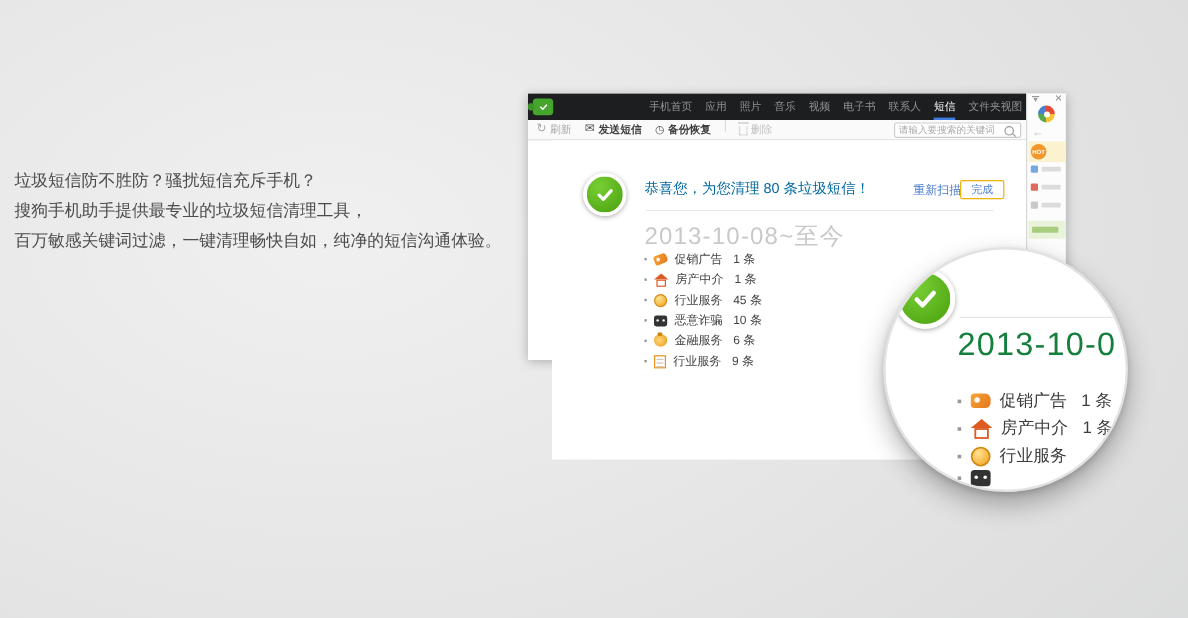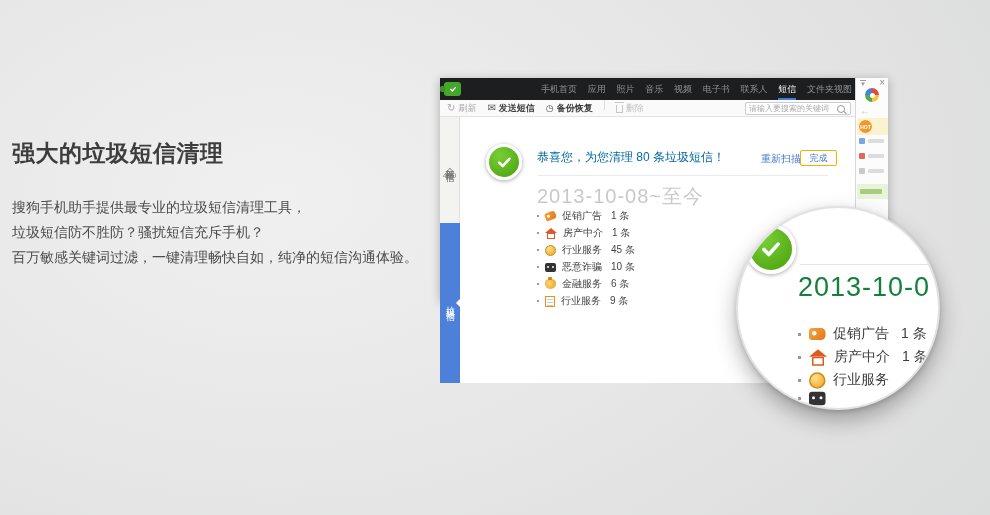--- a/index.html
+++ b/index.html
@@ -129,23 +129,22 @@
   .lrow .ic{transform:scale(1.5);transform-origin:left center;margin-right:5px;}
   .lr1{top:117px}.lr2{top:140px}.lr3{top:163px}.lr4{top:186px}
   .lcount{margin-left:4px;}
 </style>
 </head>
 <body>
 
 <div class="canvas">
 
   <section class="marketing">
-    <h1>强大的垃圾短信清理</h1>
+    <p>垃圾短信防不胜防？骚扰短信充斥手机？</p>
     <p>搜狗手机助手提供最专业的垃圾短信清理工具，</p>
-    <p>垃圾短信防不胜防？骚扰短信充斥手机？</p>
     <p>百万敏感关键词过滤，一键清理畅快自如，纯净的短信沟通体验。</p>
   </section>
 
   <div class="window">
 
     <div class="header">
       <span class="logo">
         <svg viewBox="0 0 24 24">
             <path d="M5 13l5 5 9-10" fill="none" stroke="#fff" stroke-width="4" stroke-linecap="round" stroke-linejoin="round"></path>
           </svg>
@@ -180,30 +179,20 @@
       <span class="tbtn disabled">
         <i class="ic ic-trash"></i>
         <span>删除</span>
       </span>
       <span class="search">
         <input placeholder="请输入要搜索的关键词" style="">
         <i class="ic-search"></i>
       </span>
     </div>
 
-    <div class="side">
-      <div class="side-all">
-        <span class="vtext">全部短信</span>
-        <span class="vcount">430</span>
-      </div>
-      <div class="side-junk">
-        <span class="vtext">垃圾短信</span>
-        <i class="notch"></i>
-      </div>
-    </div>
 
     <div class="content">
       <div class="okring main">
         <svg viewBox="0 0 24 24">
             <path d="M5.5 12.5l4.5 4.5 8.5-9.5" fill="none" stroke="#fff" stroke-width="3.4" stroke-linecap="round" stroke-linejoin="round"></path>
           </svg>
       </div>
       <div class="msg">恭喜您，为您清理 80 条垃圾短信！</div>
       <span class="rescan">重新扫描</span>
       <button class="done">完成</button>

